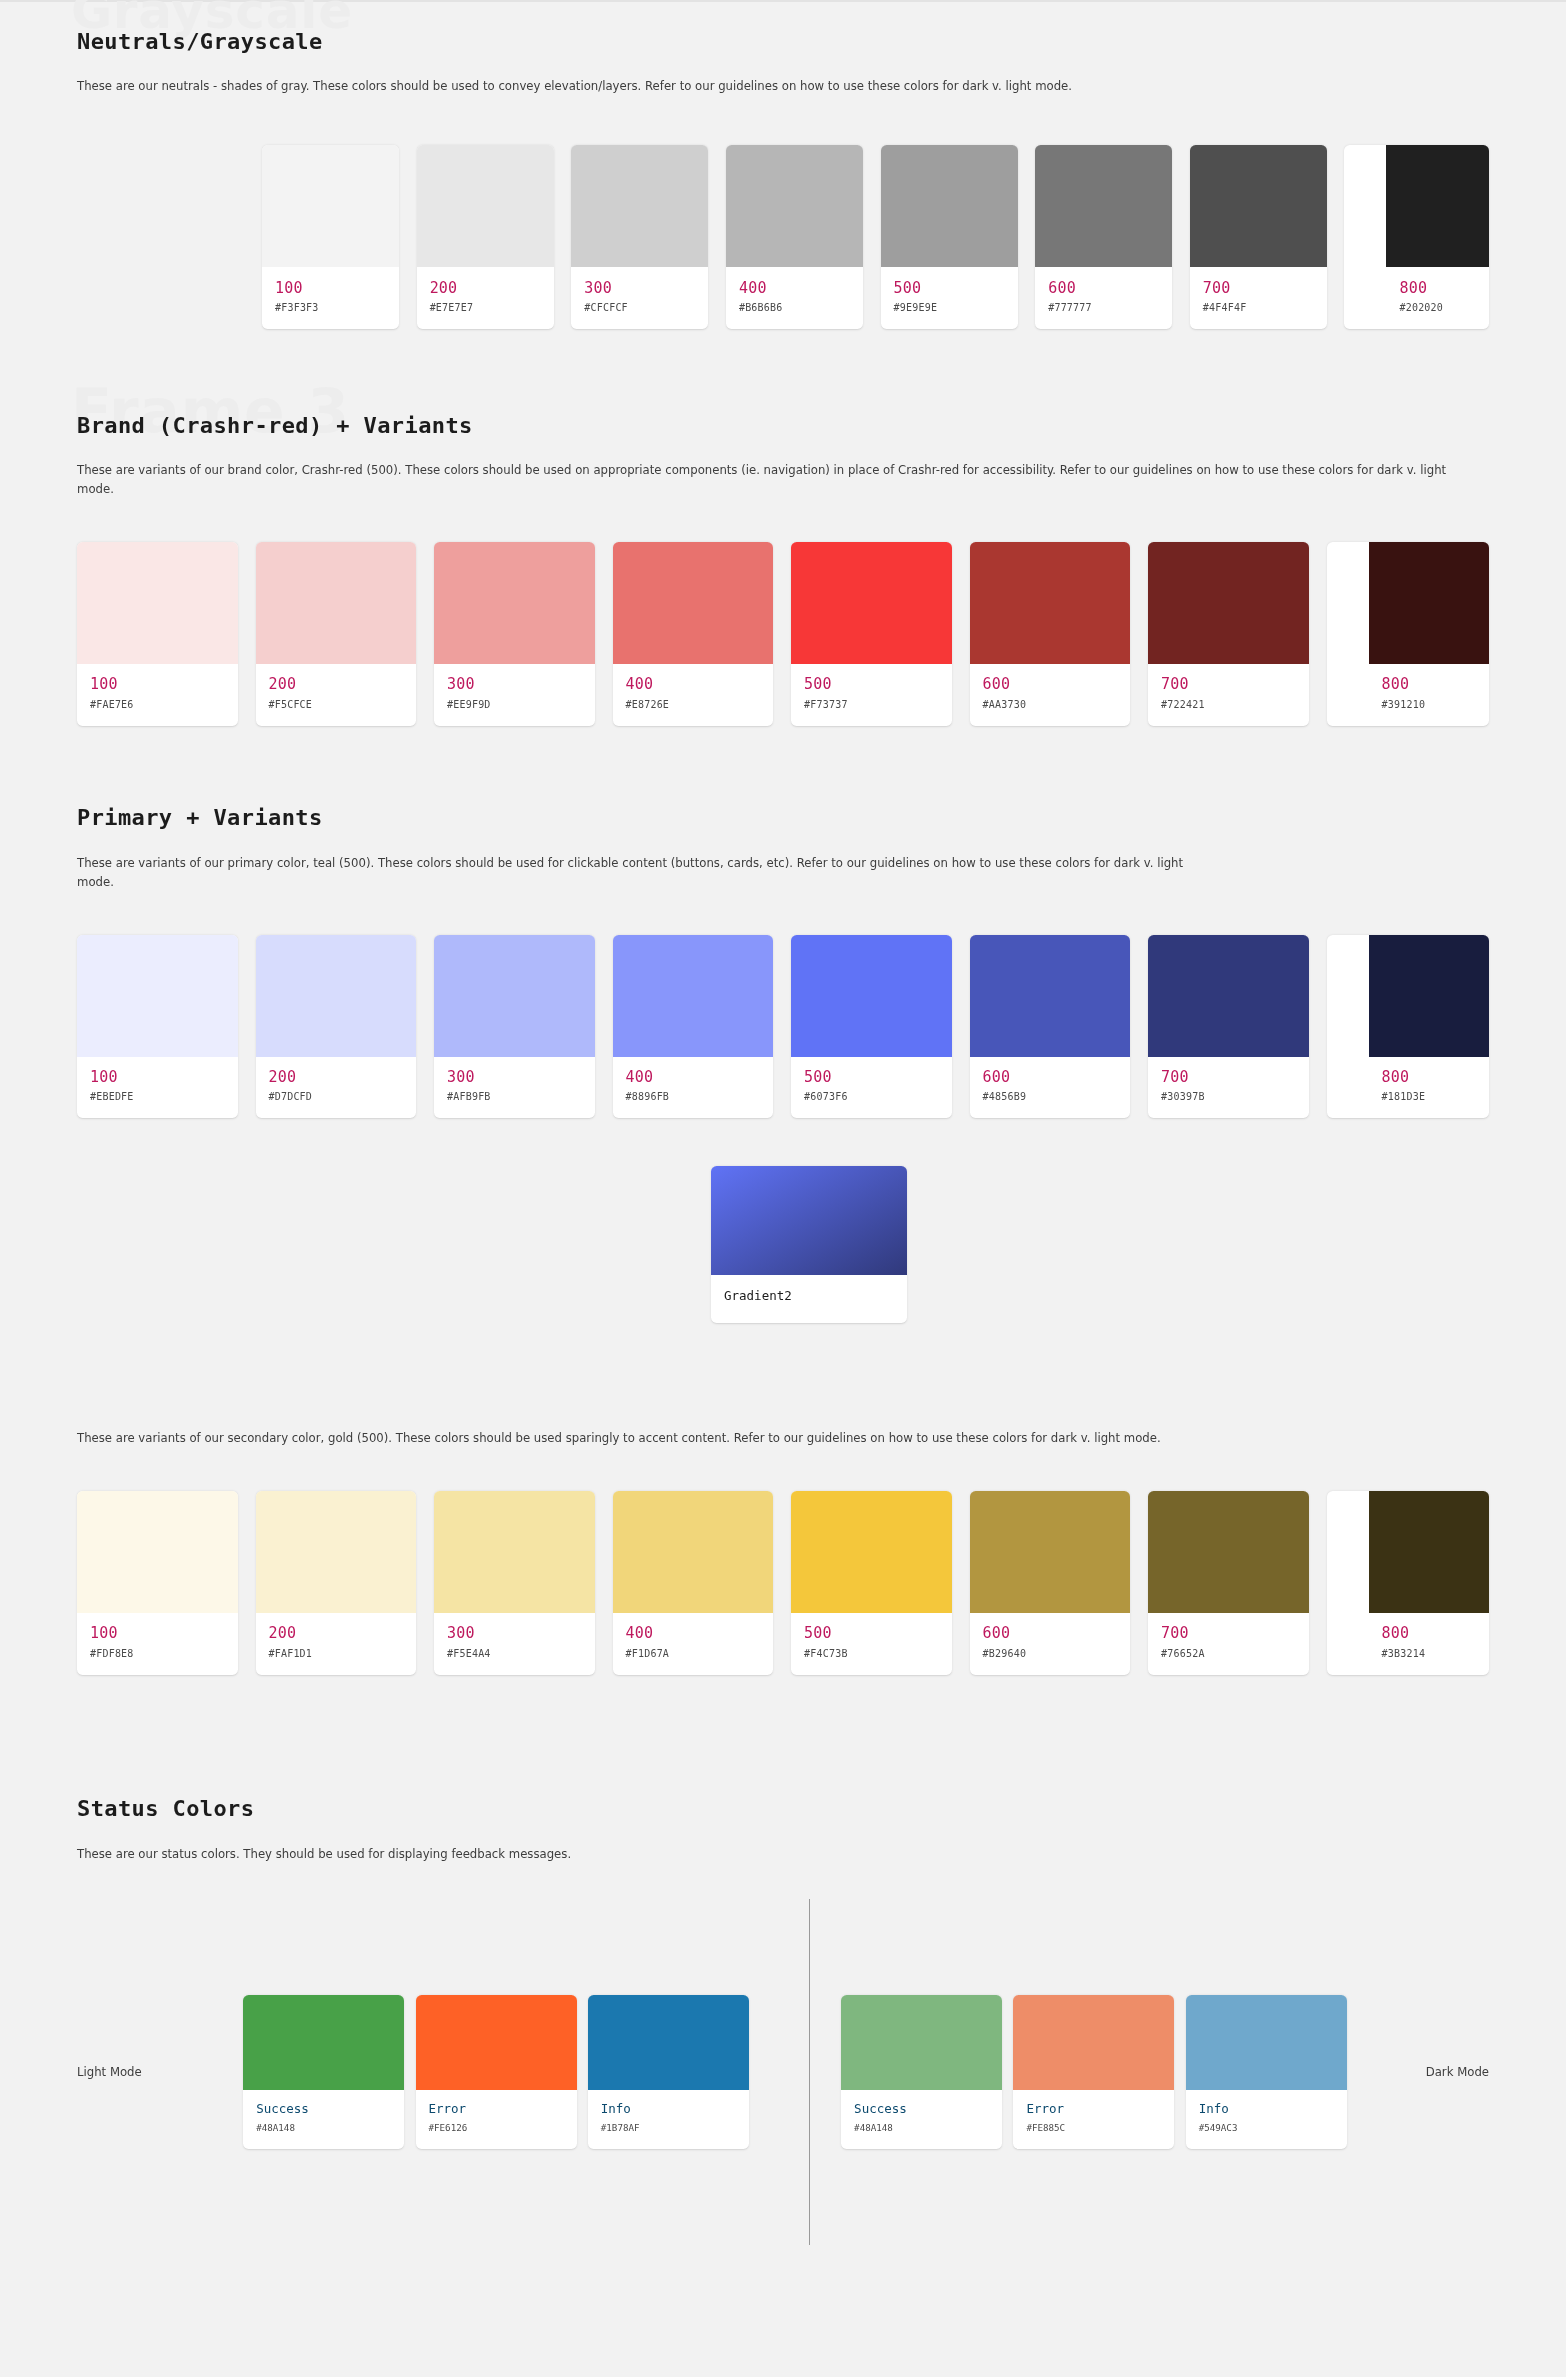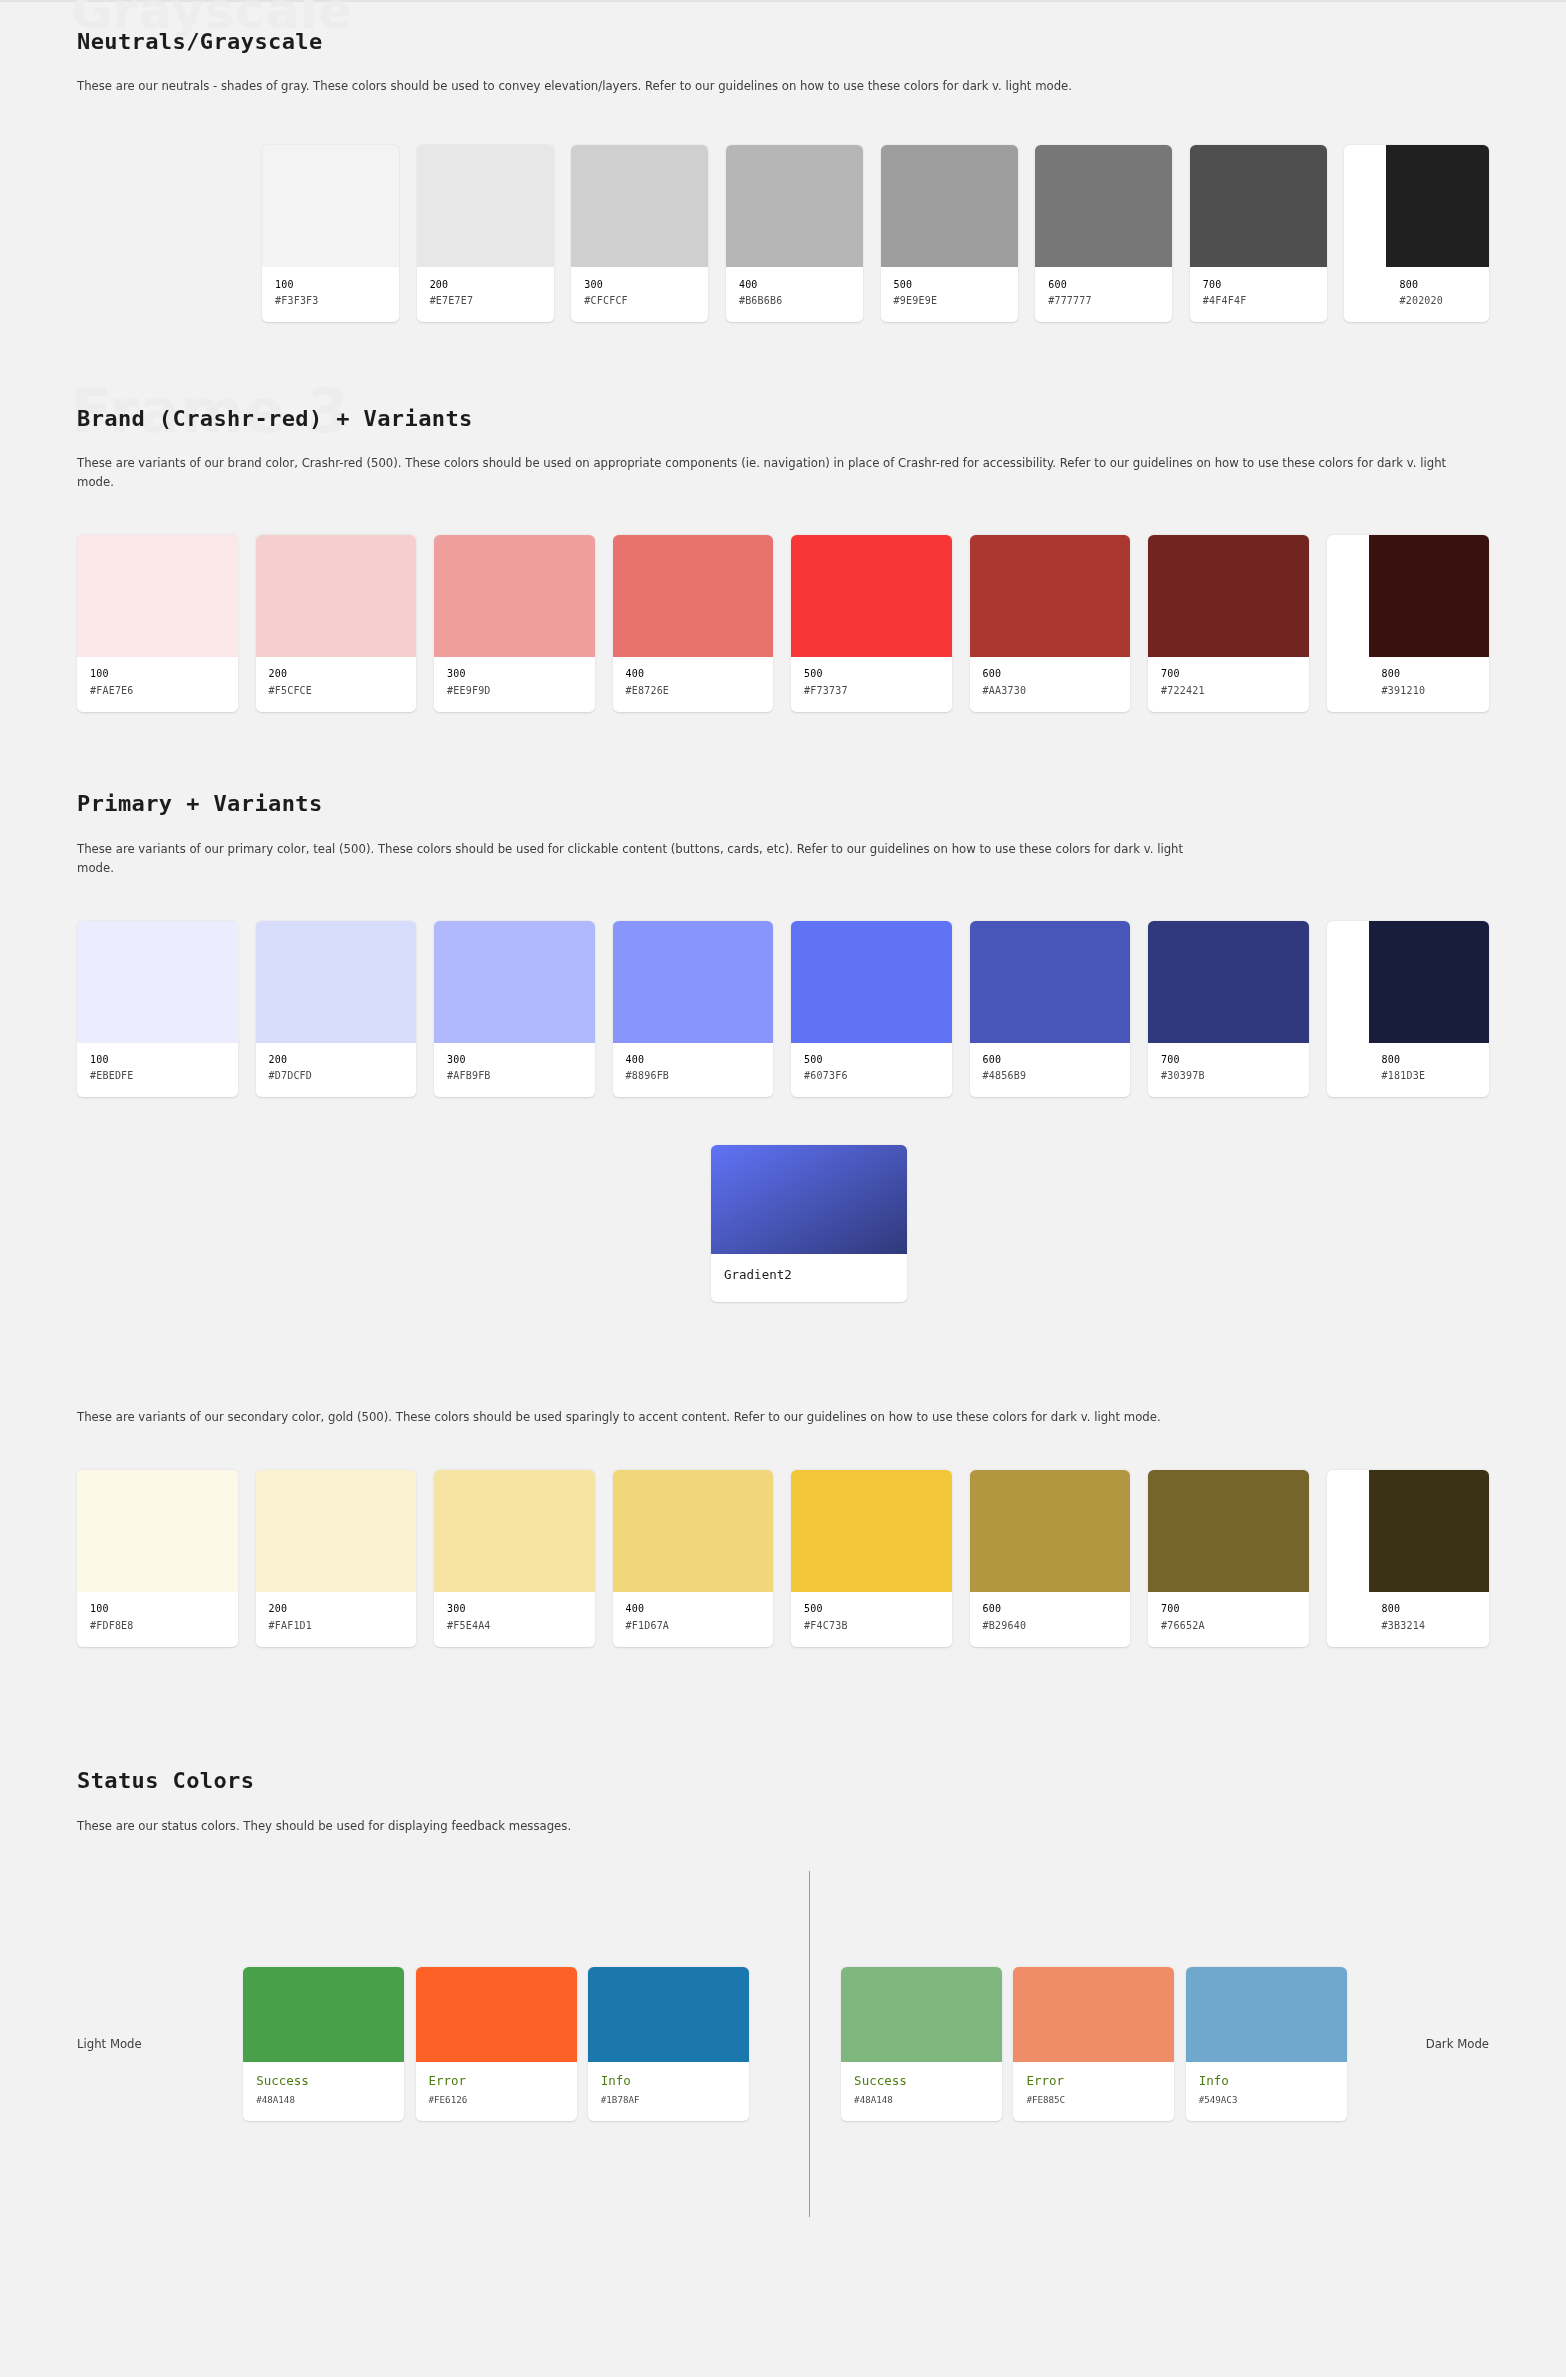--- a/index.html
+++ b/index.html
@@ -53,22 +53,22 @@
     border-radius: 5.6px;
     box-shadow: 0 0.8px 2.4px rgba(0,0,0,0.10), 0 0.8px 0.8px rgba(0,0,0,0.04);
     overflow: hidden;
     margin-right: 17.7px;
   }
   .swatch:last-child { margin-right: 0; padding-left: 42px; }
   .swatch .chip { height: 122px; width: 100%; display: block; }
   .swatch .meta { padding: 11.3px 13px 16px 13px; }
   .swatch .meta .step {
     font-family: "DejaVu Sans Mono", monospace;
-    font-size: 10px;
-    color: #000000;
+    font-size: 15px;
+    color: #be185d;
     font-weight: 400;
     letter-spacing: 0.2px;
   }
   .swatch .meta .hex {
     font-family: "DejaVu Sans Mono", monospace;
     font-size: 10px;
     color: #4a4a4a;
     margin-top: 5.6px;
     letter-spacing: 0.2px;
   }
@@ -105,21 +105,21 @@
     box-shadow: 0 0.8px 2.4px rgba(0,0,0,0.10), 0 0.8px 0.8px rgba(0,0,0,0.04);
     overflow: hidden;
     margin-right: 11.3px;
   }
   .status-card:last-child { margin-right: 0; }
   .status-card .chip { height: 95px; width: 100%; display: block; }
   .status-card .meta { padding: 11.3px 13px 16px 13px; }
   .status-card .meta .name {
     font-family: "DejaVu Sans Mono", monospace;
     font-size: 12.5px;
-    color: #4d7c0f;
+    color: #0c4a6e;
   }
   .status-card .meta .hex {
     font-family: "DejaVu Sans Mono", monospace;
     font-size: 9.2px;
     color: #4a4a4a;
     margin-top: 5.6px;
   }
   .divider-vert {
     width: 1.6px;
     background: #9a9a9a;

